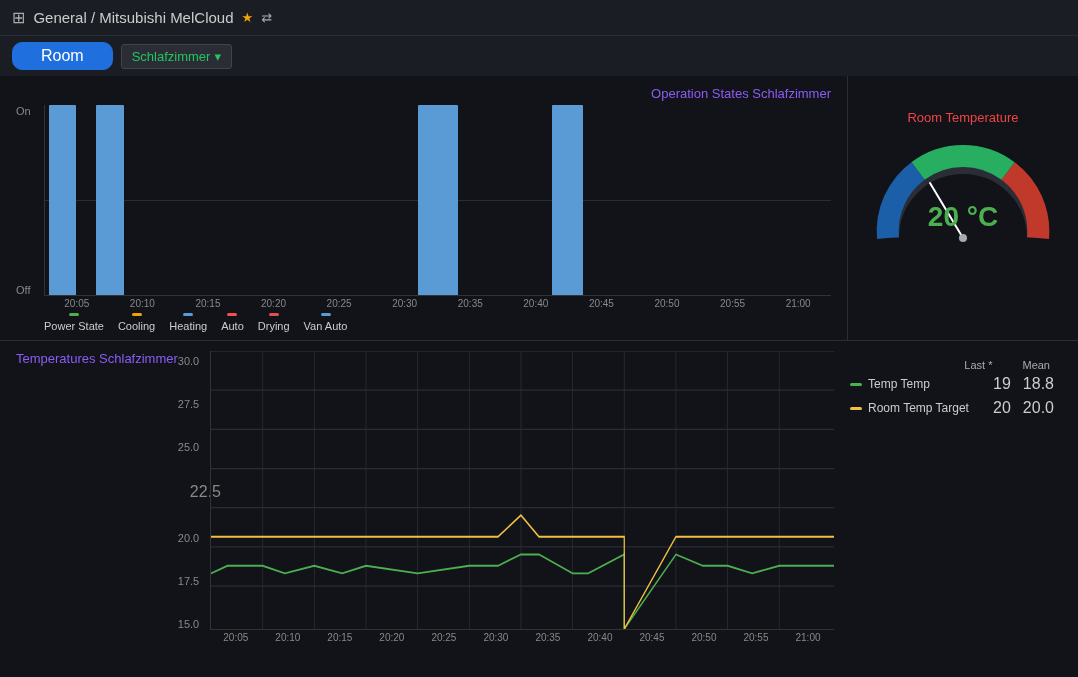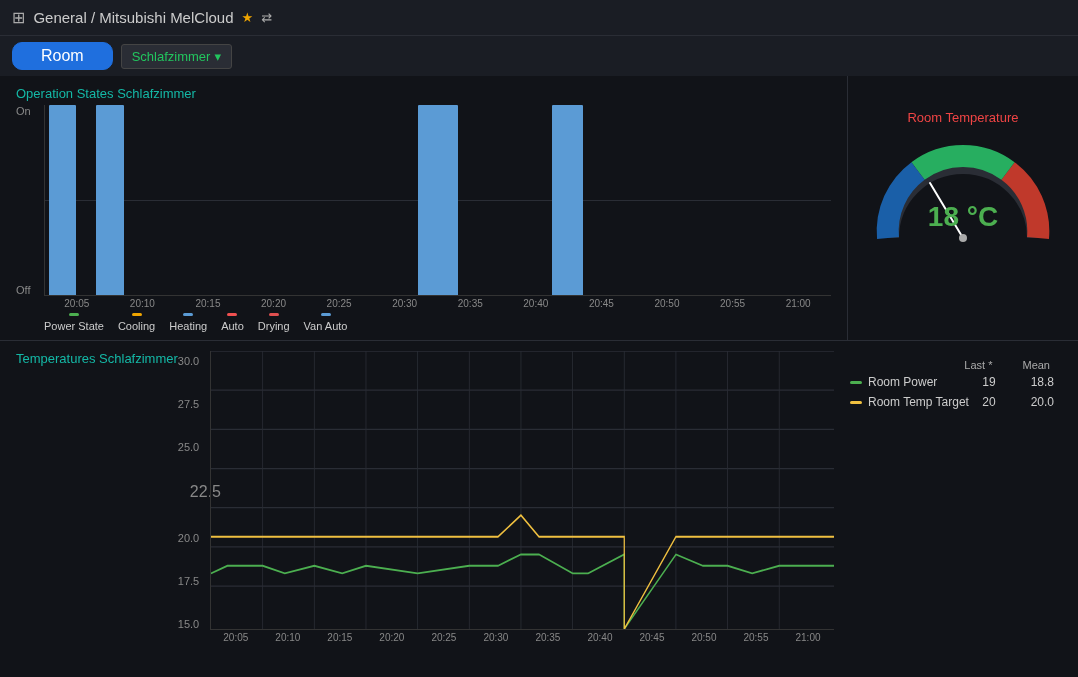--- a/index.html
+++ b/index.html
@@ -75,22 +75,22 @@
       border-bottom: 1px solid #2a2d35;
     }
     .chart-panel {
       flex: 1;
       padding: 10px 16px 8px;
       border-right: 1px solid #2a2d35;
       display: flex;
       flex-direction: column;
     }
     .chart-title {
-      text-align: left;
-      color: #14b8a6;
+      text-align: right;
+      color: #8b5cf6;
       font-size: 13px;
       margin-bottom: 4px;
     }
     .gauge-panel {
       width: 230px;
       padding: 10px;
       display: flex;
       flex-direction: column;
       align-items: center;
     }
@@ -243,22 +243,22 @@
       border-radius: 2px;
       margin-right: 6px;
       flex-shrink: 0;
     }
     .temp-legend-name {
       flex: 1;
       font-size: 12px;
     }
     .temp-legend-vals {
       display: flex;
-      gap: 35px;
-      font-size: 12px;
+      gap: 12px;
+      font-size: 16px;
       min-width: 80px;
       justify-content: flex-end;
     }
   </style>
 </head>
 <body>
 
 <div class="header">
   <span class="header-icon">⊞</span>
   <span class="header-title">General / Mitsubishi MelCloud</span>
@@ -350,21 +350,21 @@
 
           <path d="M140,38 A75,75 0 0,1 170,105" fill="none" stroke="#c0392b" stroke-width="22"></path>
 
           <path d="M50,38 A75,75 0 0,1 140,38" fill="none" stroke="#27ae60" stroke-width="22"></path>
 
           <path d="M20,105 A75,75 0 0,1 50,38" fill="none" stroke="#1a5fa8" stroke-width="22"></path>
 
           <line x1="95" y1="105" x2="62" y2="50" stroke="#fff" stroke-width="2" stroke-linecap="round"></line>
           <circle cx="95" cy="105" r="4" fill="#aaa"></circle>
         </svg>
-        <div class="gauge-value">18 °C</div>
+        <div class="gauge-value">20 °C</div>
       </div>
     </div>
 
   </div>
 
   <div class="bottom-panel">
     <div class="chart-title">Temperatures Schlafzimmer</div>
     <div class="bottom-inner">
 
       <div class="temp-chart-area">
@@ -425,21 +425,21 @@
       </div>
 
       <div class="temp-legend-panel">
         <div class="temp-legend-header">
           <span>Last *</span>
           <span>Mean</span>
         </div>
         <div id="temp-legend-rows">
             <div class="temp-legend-row">
               <div class="temp-legend-color" style="background: rgb(76, 175, 80);"></div>
-              <span class="temp-legend-name">Room Power</span>
+              <span class="temp-legend-name">Temp Temp</span>
               <div class="temp-legend-vals">
                 <span>19</span>
                 <span>18.8</span>
               </div>
             </div>
             <div class="temp-legend-row">
               <div class="temp-legend-color" style="background: rgb(240, 192, 64);"></div>
               <span class="temp-legend-name">Room Temp Target</span>
               <div class="temp-legend-vals">
                 <span>20</span>

